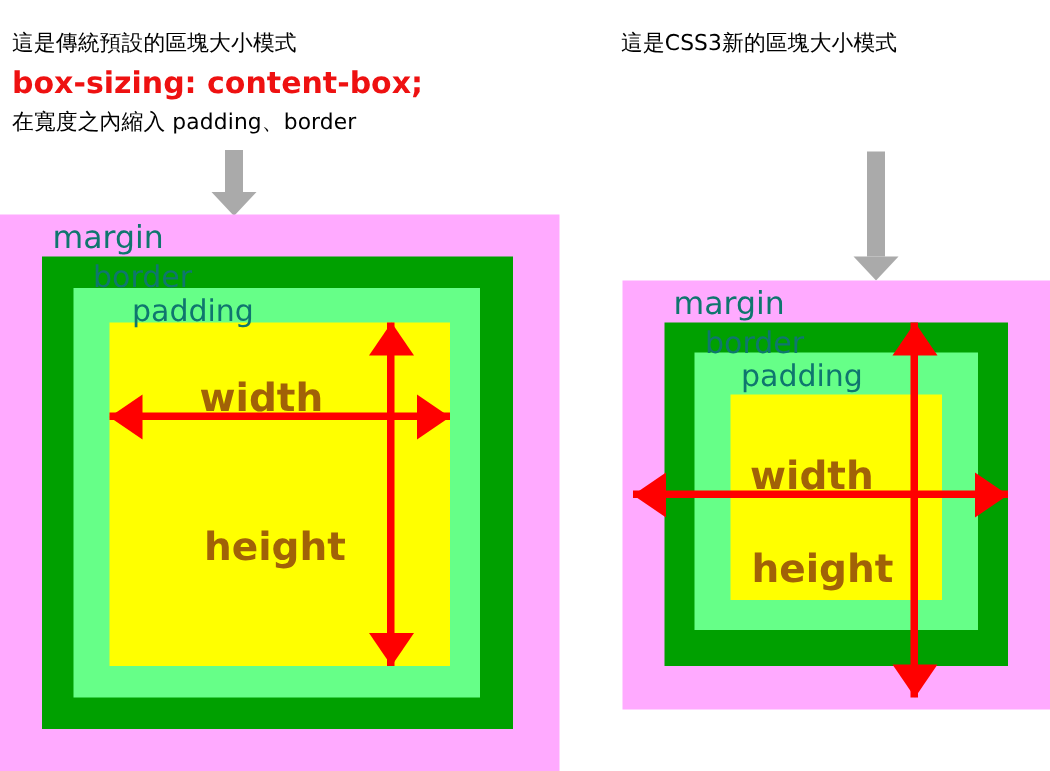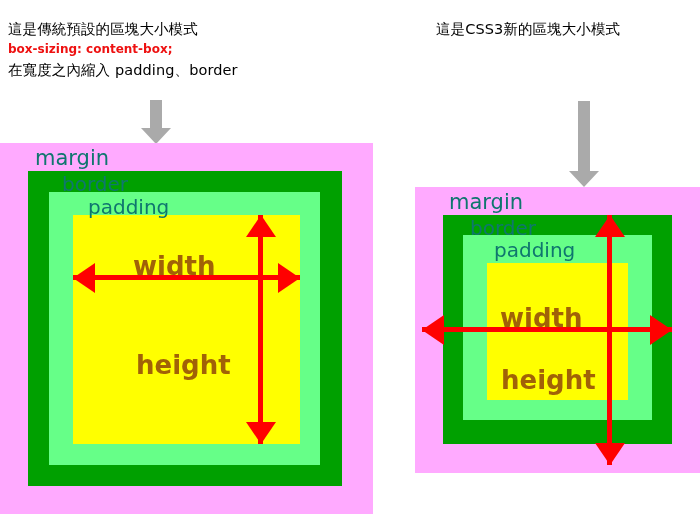--- a/index.html
+++ b/index.html
@@ -30,25 +30,25 @@
   }
   .caption .line {
     display: block;
     color: #000000;
     font-size: 14.5px;
     letter-spacing: 0.1px;
   }
   .caption .line.code {
     color: #ee1111;
     font-weight: bold;
-    font-size: 12px;
+    font-size: 20px;
     letter-spacing: 0px;
   }
   .caption-left  { left: 8px;   top: 18px; }
-  .caption-right { left: 436px; top: 18px; }
+  .caption-right { left: 414px; top: 18px; }
 
   
   .down-arrow {
     position: absolute;
     width: 30px;
   }
   .down-arrow .shaft {
     position: absolute;
     left: 9px;
     top: 0;

